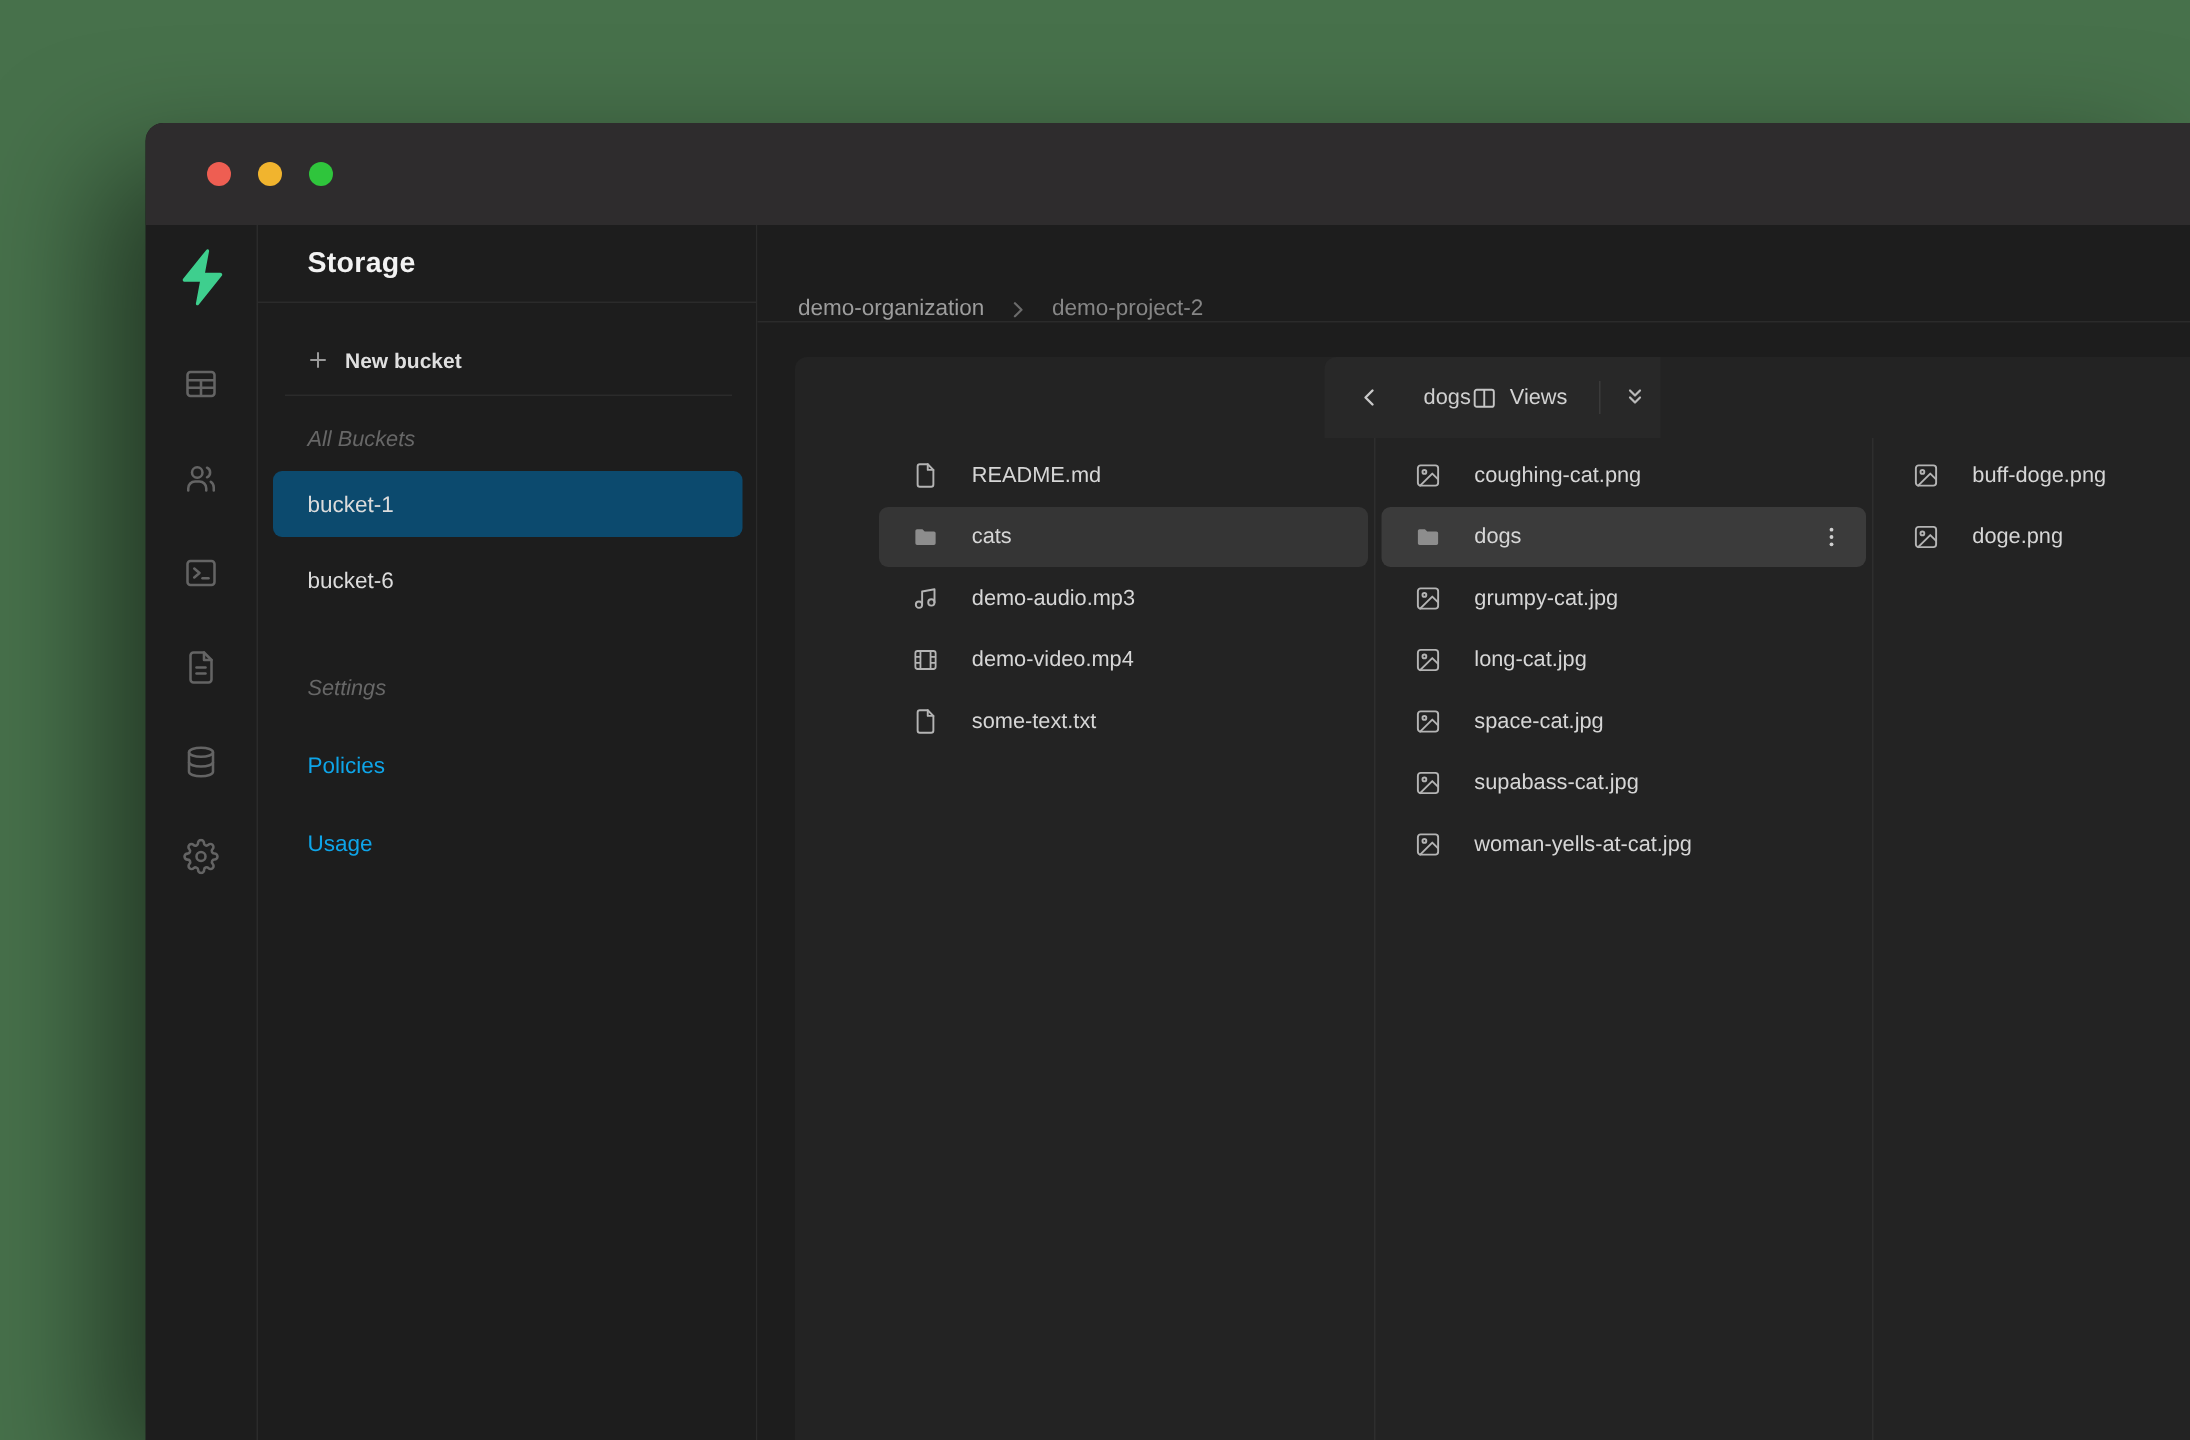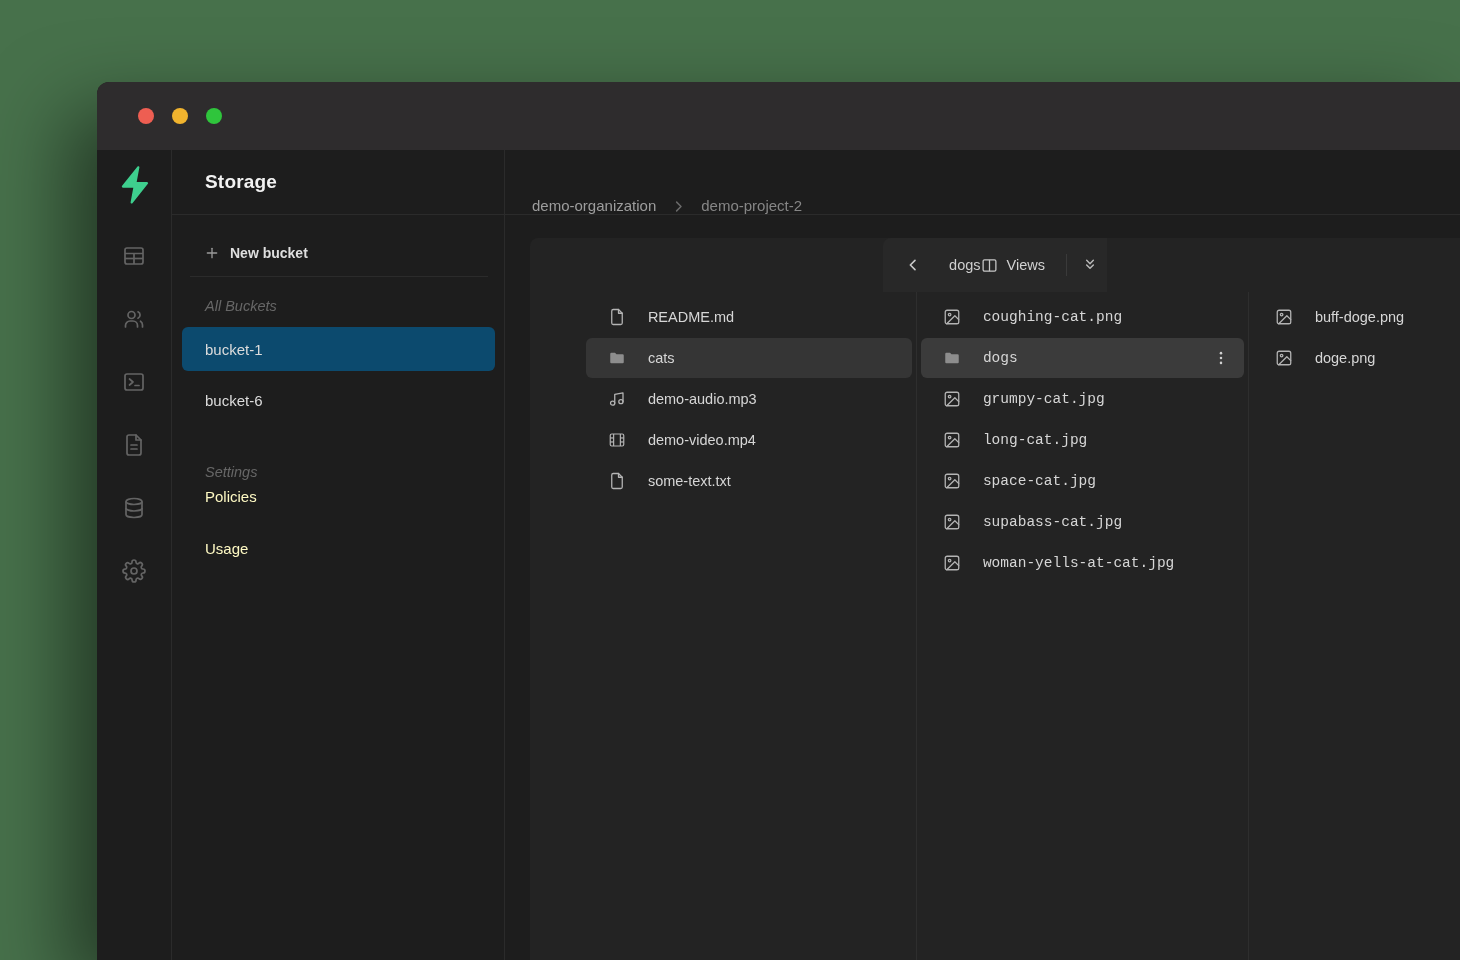--- a/index.html
+++ b/index.html
@@ -22,35 +22,35 @@
   
   .rail{width:75px;flex:0 0 75px;border-right:1px solid #2b2b2b;display:flex;
     flex-direction:column;align-items:center;}
   .rail-logo{margin-top:15px;width:34px;height:40px;color:var(--brand,#3ecf8e);}
   .rail-icon{width:24px;height:24px;color:#646464;margin-top:39px;}
   .rail-icon:first-of-type{margin-top:44px;}
   .rail-icon svg,.rail-logo svg{width:100%;height:100%;display:block;}
 
   
   .panel{width:333px;flex:0 0 333px;border-right:1px solid #2b2b2b;background:#1d1d1d;}
-  .panel-header{height:65px;border-bottom:1px solid #2b2b2b;display:flex;align-items:center;
+  .panel-header{height:52px;border-bottom:1px solid #2b2b2b;display:flex;align-items:center;
     padding-left:33px;font-size:19px;font-weight:700;color:#f2f2f2;letter-spacing:.2px;}
   .panel-body{padding-top:30px;}
   .new-bucket{display:flex;align-items:center;padding-left:32px;color:#dfdfdf;
     font-size:14px;font-weight:600;cursor:pointer;}
   .new-bucket .plus{width:16px;height:16px;color:#9a9a9a;margin-right:10px;display:flex;}
   .panel-divider{height:1px;background:#2b2b2b;margin:15px 16px 0 18px;}
   .section-label{padding-left:33px;color:#676767;font-size:14.5px;margin-top:21px;font-style:italic;}
   .bucket-list{margin-top:13px;}
   .bucket-row{height:44px;margin:0 9px 7px 10px;border-radius:6px;display:flex;
     align-items:center;padding-left:23px;color:#dcdcdc;font-size:15px;cursor:pointer;}
   .bucket-row.selected{background:#0c4a6e;}
   .settings-label{margin-top:42px;}
-  .settings-row{height:44px;margin-top:8px;display:flex;align-items:flex-start;
-    padding-left:33px;color:#fef9c3;font-size:15px;cursor:pointer;}
+  .settings-row{height:44px;margin-top:8px;display:flex;align-items:flex-end;
+    padding-left:33px;color:#0ea5e9;font-size:15px;cursor:pointer;}
 
   
   .main{flex:1;background:#1d1d1d;display:flex;flex-direction:column;min-width:0;}
   .crumbbar{height:65px;flex:0 0 65px;border-bottom:1px solid #2b2b2b;display:flex;
     align-items:flex-end;padding-left:27px;font-size:15px;}
   .crumb-org{color:#9d9d9d;}
   .crumb-sep{width:15px;height:15px;color:#6a6a6a;margin:0 15px;display:flex;}
   .crumb-project{color:#868686;}
 
   
@@ -62,21 +62,21 @@
   .path-label{margin-left:28px;font-size:14.5px;color:#cfcfcf;}
   .etoolbar .spacer{flex:1;}
   .views-btn{display:flex;align-items:center;gap:9px;color:#d2d2d2;font-size:14.5px;cursor:pointer;}
   .views-btn .cols-icon{width:17px;height:17px;display:flex;color:#c6c6c6;}
   .toolbar-sep{width:1px;height:22px;background:#3a3a3a;margin:0 15px 0 21px;}
   .collapse-btn{width:16px;height:18px;color:#b9b9b9;margin-right:9px;display:flex;cursor:pointer;}
 
   .cols{flex:1;display:flex;min-height:0;}
   .ecol{padding-top:4px;}
   .ecol[data-col="0"]{width:335px;flex:0 0 335px;border-right:1px solid #2e2e2e;}
-  .ecol[data-col="1"]{width:332px;flex:0 0 332px;border-right:1px solid #2e2e2e;font-family:Liberation Mono, monospace;}
+  .ecol[data-col="1"]{width:332px;flex:0 0 332px;border-right:1px solid #2e2e2e;}
   .ecol[data-col="2"]{flex:1;}
 
   .erow{height:40px;margin:1px 4px;border-radius:6px;display:flex;align-items:center;
     position:relative;cursor:pointer;}
   .erow.selected{background:#353535;}
   .erow.selected.active{background:#3b3b3b;}
   .erow .icon{margin-left:22px;width:18px;height:18px;display:flex;color:#b4b4b4;}
   .erow .icon.folder{color:#8d8d8d;}
   .erow .icon svg{width:100%;height:100%;}
   .erow .name{margin-left:22px;font-size:14.5px;color:#d6d6d6;white-space:nowrap;}

